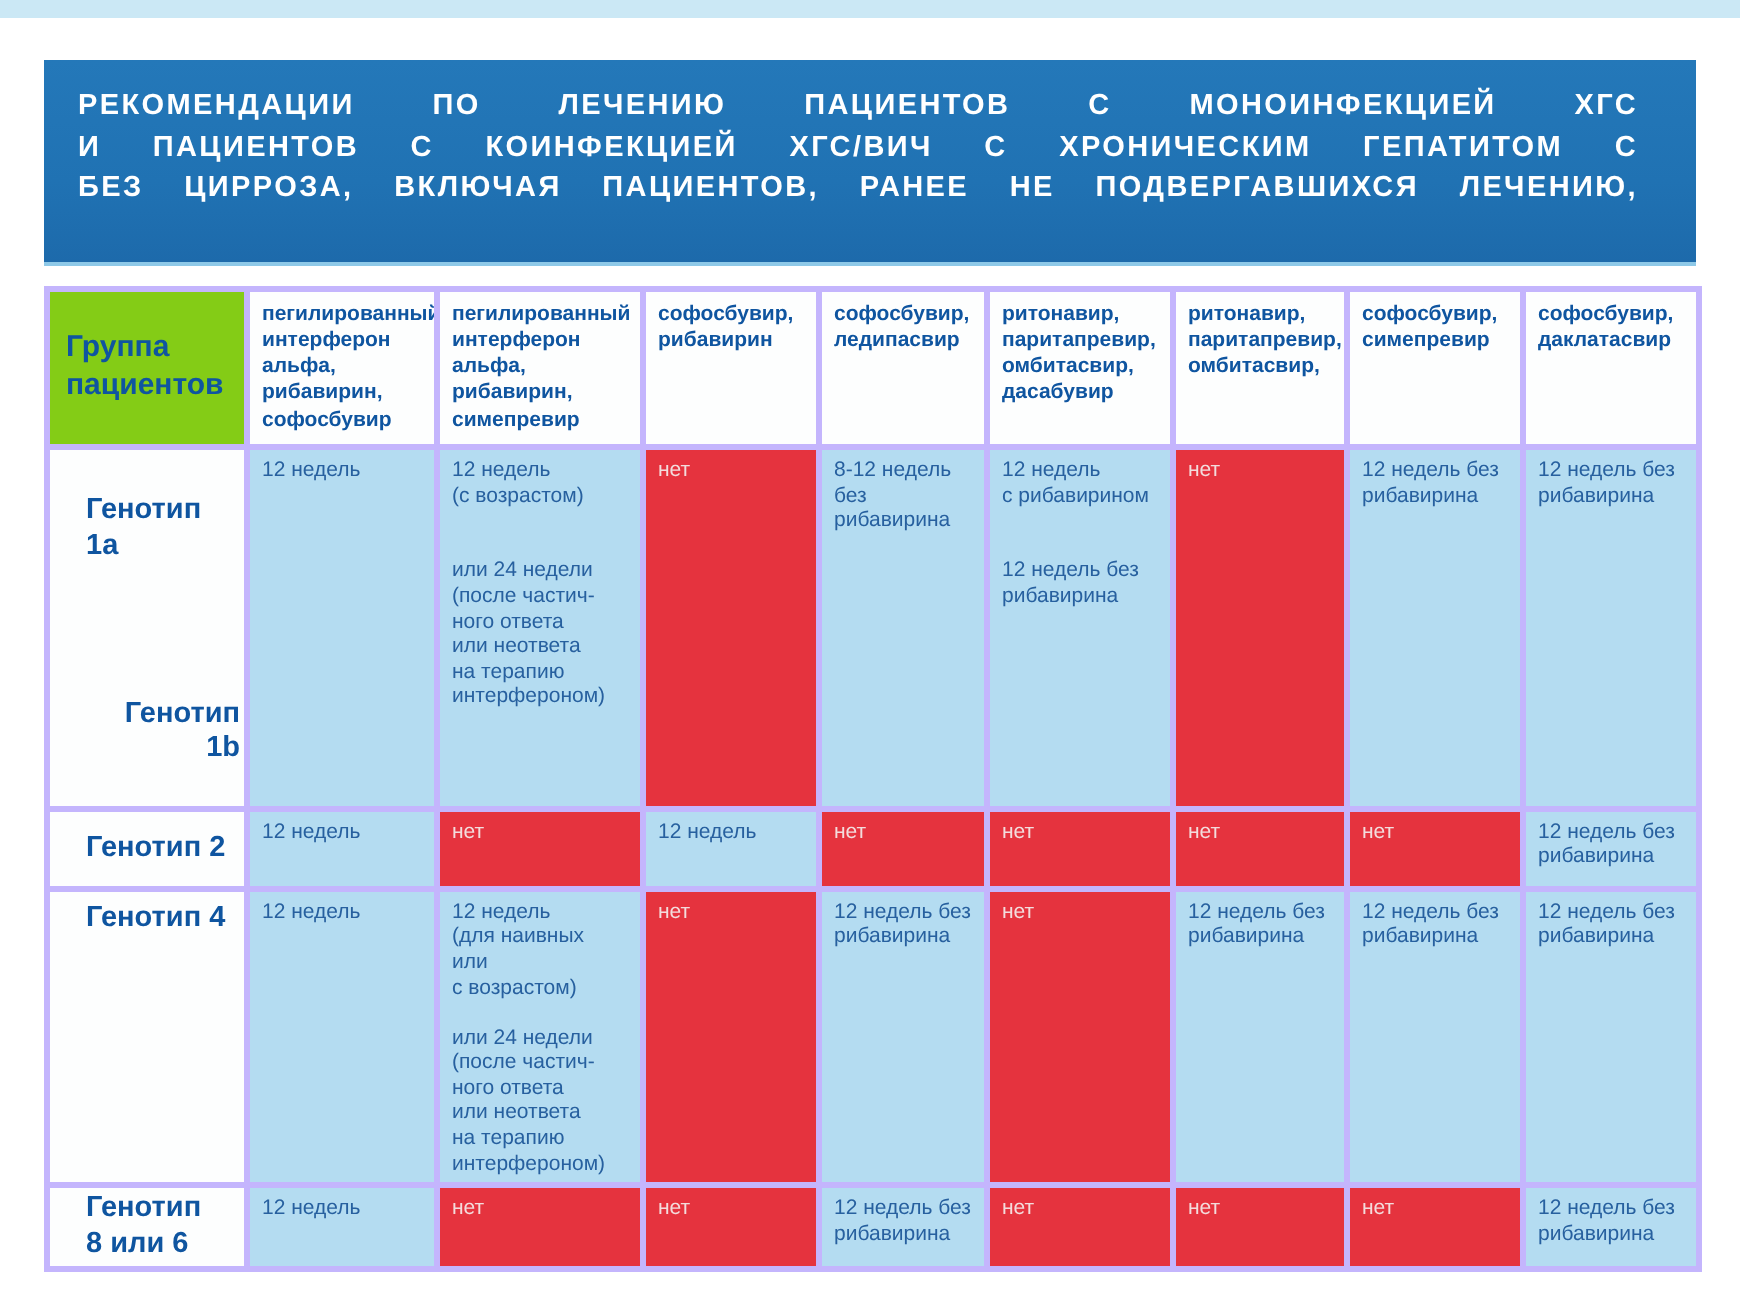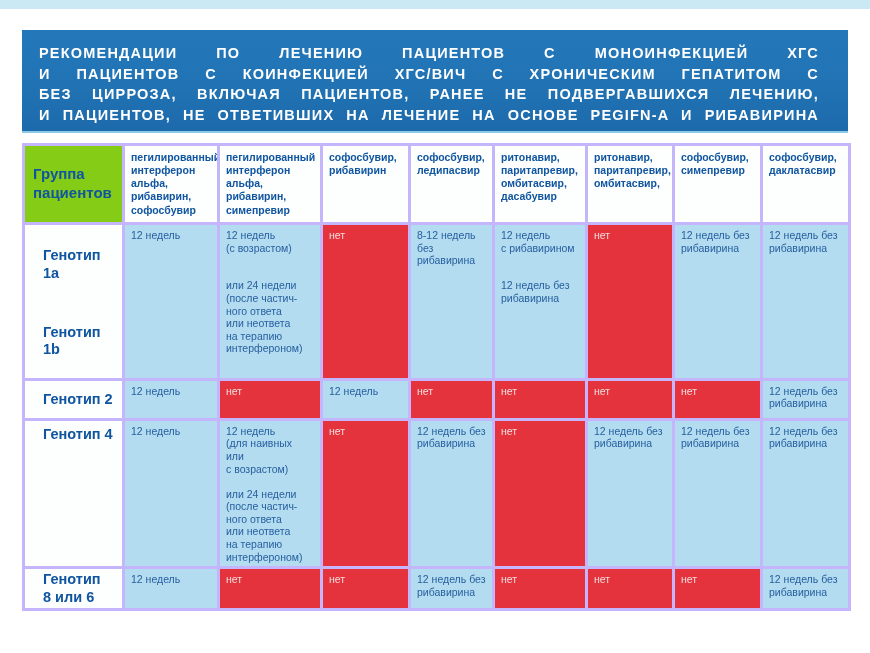--- a/index.html
+++ b/index.html
@@ -19,36 +19,35 @@
            vertical-align:middle;padding:0 4px 0 8px;line-height:1.25;}
   th.drug{background:#fdfefe;color:#0f55a0;font-size:10.5px;font-weight:bold;text-align:left;
           vertical-align:top;padding:5px 3px 3px 6px;line-height:1.25;white-space:pre-line;}
   td.label{background:#fdfefe;color:#0f55a0;font-size:14.5px;font-weight:bold;
            vertical-align:middle;padding:2px 2px 2px 18px;line-height:1.2;white-space:pre-line;}
   td.va-top{vertical-align:top;padding-top:5px;}
   td.cell{font-size:10.5px;vertical-align:top;padding:4px 3px 3px 6px;line-height:1.2;
           white-space:pre-line;}
   td.cell.blue{background:#b4dcf1;color:#27609f;}
   td.cell.red{background:#e5333e;color:#f3dcdc;}
-  .glabel-2{margin-top:24px;}
+  .glabel-2{margin-top:49px;text-align:right;}
   tr.tr-head{height:79px;} tr.tr-g1{height:136px;} tr.tr-g2{height:40px;}
   tr.tr-g3{height:36px;} tr.tr-g4{height:138px;} tr.tr-g56{height:40px;}
 </style>
 </head>
 <body>
 
 <div class="page">
 
   <div class="top-strip" style="background:#cbe8f5;"></div>
 
   <div class="banner" style="background:linear-gradient(180deg,#2478b9 0%,#2072b3 60%,#1d6aab 100%);">
     <div class="banner-line">РЕКОМЕНДАЦИИ ПО ЛЕЧЕНИЮ ПАЦИЕНТОВ С МОНОИНФЕКЦИЕЙ ХГС</div>
     <div class="banner-line">И ПАЦИЕНТОВ С КОИНФЕКЦИЕЙ ХГС/ВИЧ С ХРОНИЧЕСКИМ ГЕПАТИТОМ С</div>
     <div class="banner-line">БЕЗ ЦИРРОЗА, ВКЛЮЧАЯ ПАЦИЕНТОВ, РАНЕЕ НЕ ПОДВЕРГАВШИХСЯ ЛЕЧЕНИЮ,</div>
-    <div class="banner-line">И ПАЦИЕНТОВ, НЕ ОТВЕТИВШИХ НА ЛЕЧЕНИЕ НА ОСНОВЕ PEGIFN-A И РИБАВИРИНА</div>
   </div>
 
   <table class="recs">
     <colgroup>
       <col style="width:100px">
         <col style="width:95px">
         <col style="width:103px">
       <col style="width:88px">
         <col style="width:84px">
         <col style="width:93px">

